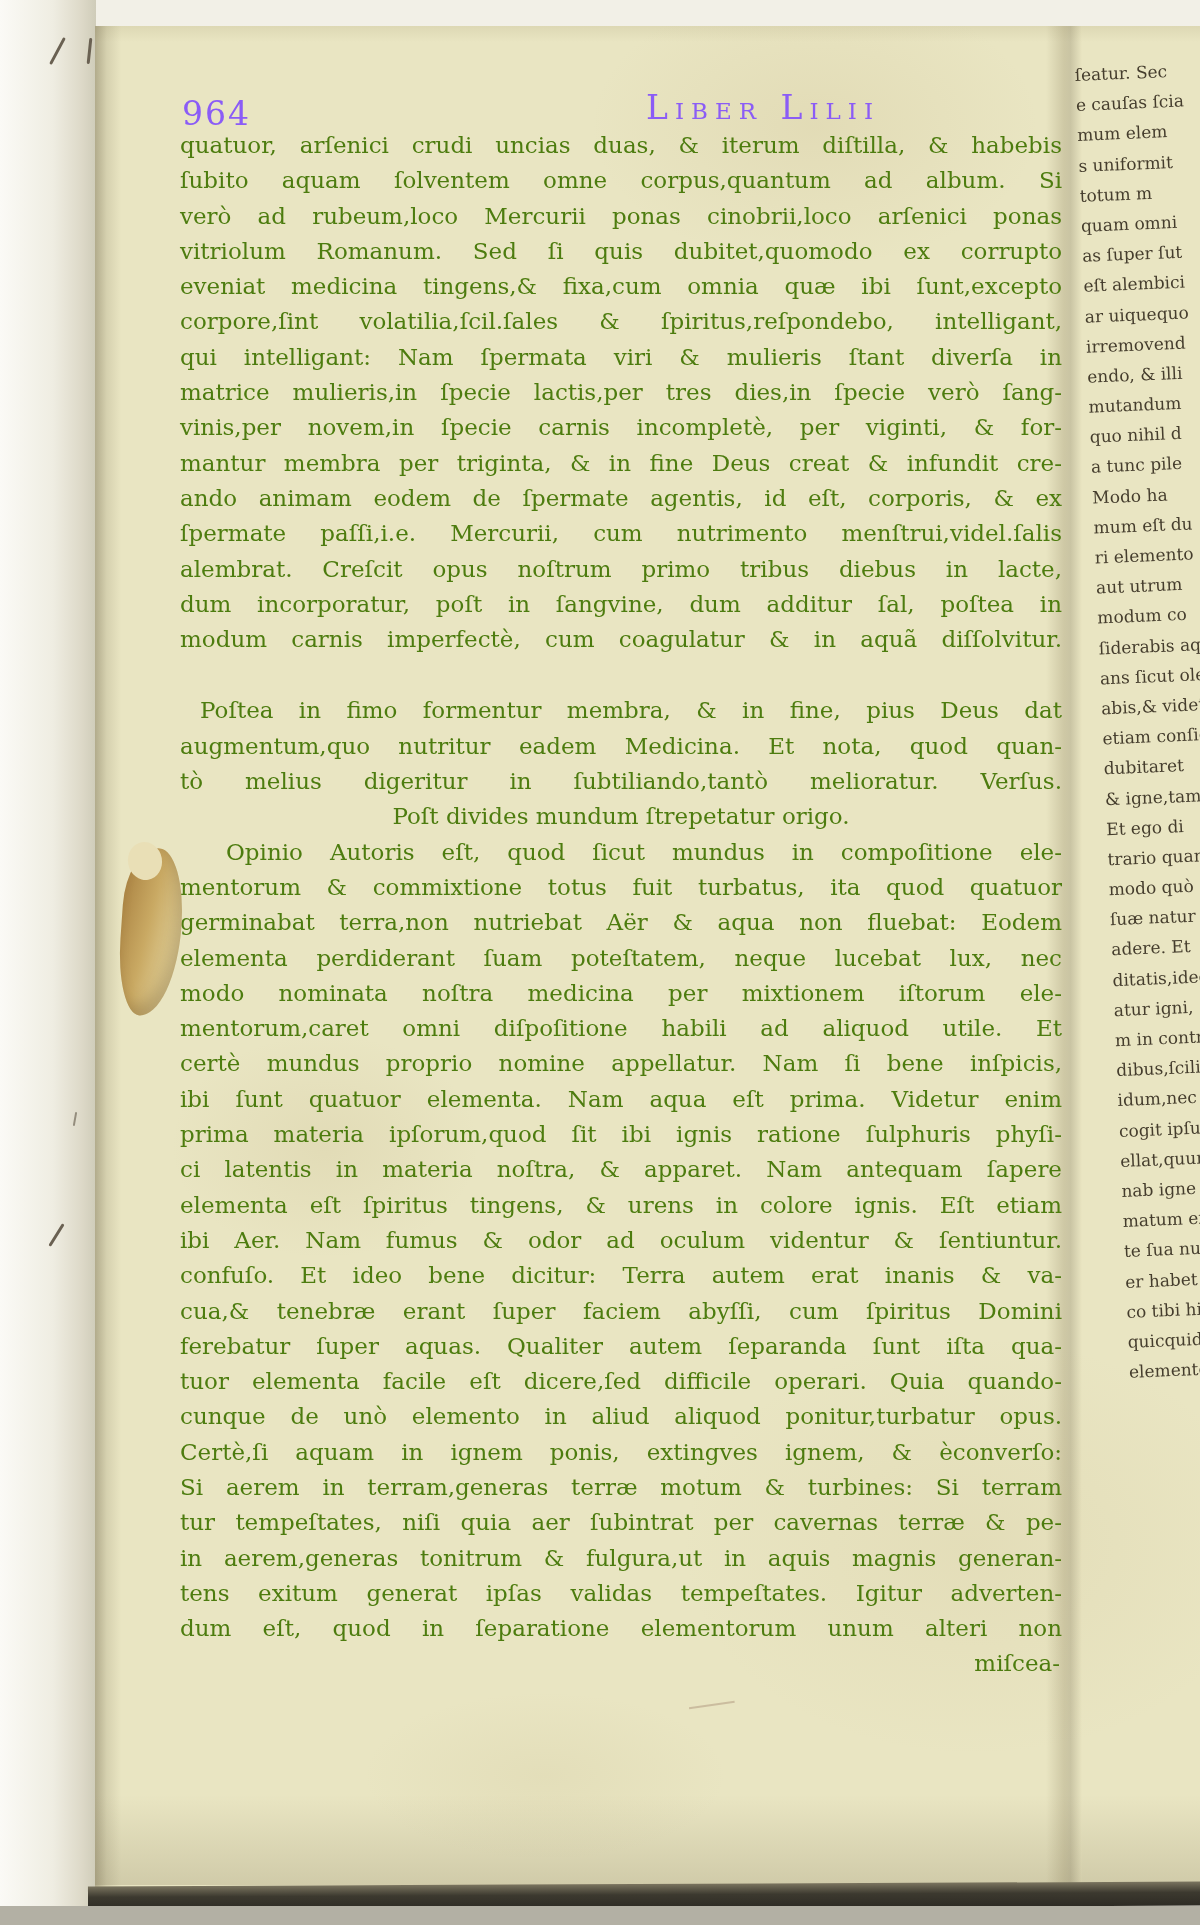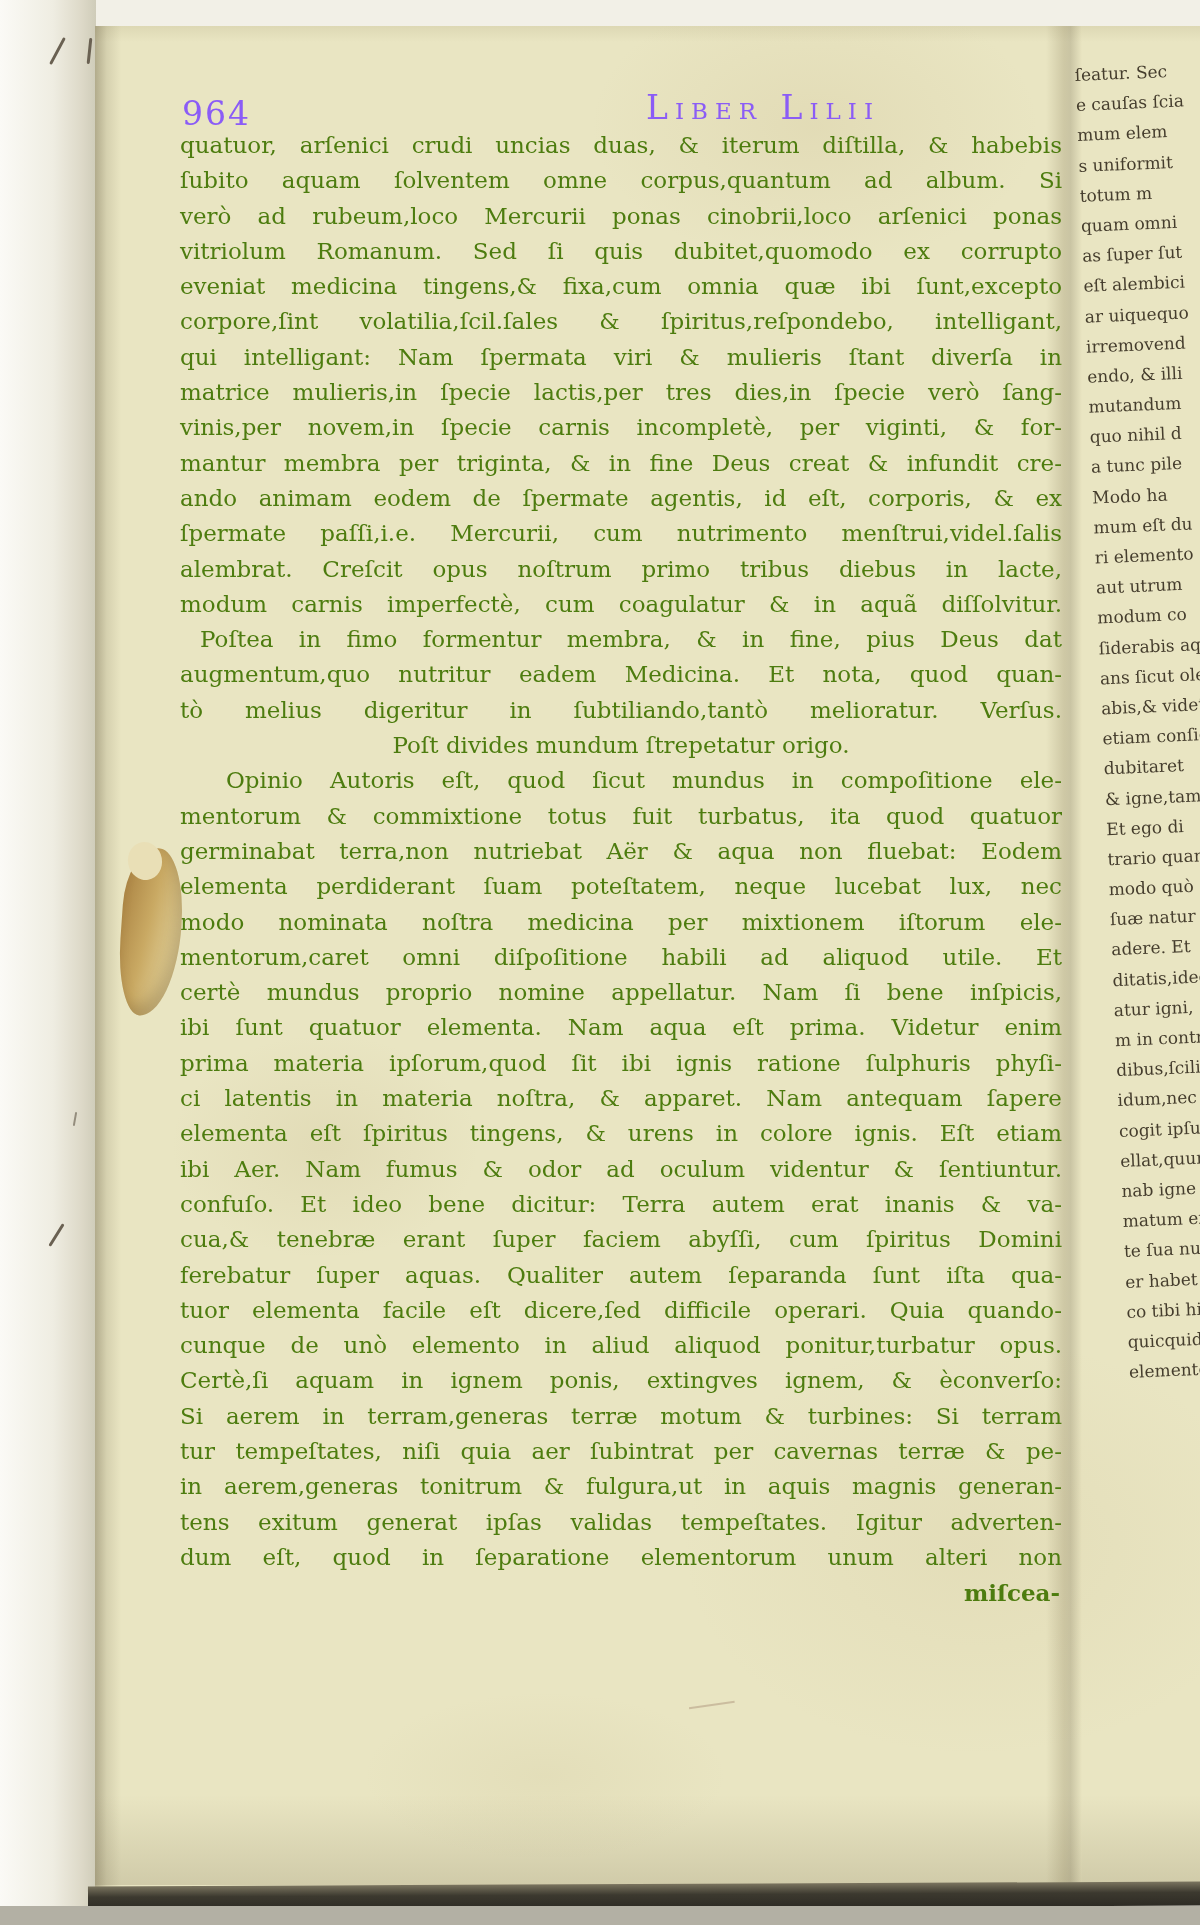--- a/index.html
+++ b/index.html
@@ -42,24 +42,24 @@
   .running-title {
     position:absolute; left:100px; top:0; width:600px; text-align:right;
     font-variant:small-caps; font-size:33px; letter-spacing:7px; white-space:nowrap;
   }
   
   .body {
     position:absolute; left:180px; top:128px; width:882px;
     font-size:23px; line-height:35.3px; color:#4d7c0f;
   }
   .line { text-align:justify; text-align-last:justify; height:35.3px; overflow:visible; }
-  .line.indent-sm { text-indent:20px; }
+  .line.indent-sm { text-indent:20px;margin-top:36px; }
   .line.indent-lg { text-indent:46px; }
   .line.verse { text-align:center; text-align-last:center; font-size:23px; }
-  .line.catchword { text-align:right; text-align-last:right; padding-right:2px;font-weight:bold; }
+  .line.catchword { text-align:right; text-align-last:right; padding-right:2px; }
   
   .edge-frags {
     position:absolute; left:1074px; top:60px; width:132px;
     transform:rotate(-2.4deg); transform-origin:0 0;
     font-size:17px; line-height:30.2px; color:#453d2d;
   }
   .frag { white-space:nowrap; overflow:hidden; height:30.2px; }
   
   .tab {
     position:absolute; left:121px; top:848px; width:60px; height:168px;
@@ -114,20 +114,21 @@
       <div class="line">vitriolum Romanum.  Sed ſi quis dubitet,quomodo ex corrupto</div>
       <div class="line">eveniat medicina tingens,&amp; fixa,cum omnia quæ ibi ſunt,excepto</div>
       <div class="line">corpore,ſint volatilia,ſcil.ſales &amp; ſpiritus,reſpondebo, intelligant,</div>
       <div class="line">qui intelligant:  Nam ſpermata viri &amp; mulieris ſtant diverſa in</div>
       <div class="line">matrice mulieris,in ſpecie lactis,per tres dies,in ſpecie verò ſang-</div>
       <div class="line">vinis,per novem,in ſpecie carnis incompletè, per viginti, &amp; for-</div>
       <div class="line">mantur membra per triginta, &amp; in fine Deus creat &amp; infundit cre-</div>
       <div class="line">ando animam eodem de ſpermate agentis, id eſt, corporis, &amp; ex</div>
       <div class="line">ſpermate paſſi,i.e. Mercurii, cum nutrimento menſtrui,videl.ſalis</div>
       <div class="line">alembrat.  Creſcit opus noſtrum primo tribus diebus in lacte,</div>
+      <div class="line">dum incorporatur, poſt in ſangvine, dum additur ſal, poſtea in</div>
       <div class="line">modum carnis imperfectè, cum coagulatur &amp; in aquã diſſolvitur.</div>
       <div class="line indent-sm">Poſtea in fimo formentur membra, &amp; in fine, pius Deus dat</div>
       <div class="line">augmentum,quo nutritur eadem Medicina.  Et nota, quod quan-</div>
       <div class="line">tò melius digeritur in ſubtiliando,tantò melioratur.  Verſus.</div>
       <div class="line verse">Poſt divides mundum ſtrepetatur origo.</div>
       <div class="line indent-lg">Opinio Autoris eſt, quod ſicut mundus in compoſitione ele-</div>
       <div class="line">mentorum &amp; commixtione totus fuit turbatus, ita quod quatuor</div>
       <div class="line">germinabat terra,non nutriebat Aër &amp; aqua non fluebat: Eodem</div>
       <div class="line">elementa perdiderant ſuam poteſtatem, neque lucebat lux, nec</div>
       <div class="line">modo nominata noſtra medicina per mixtionem iſtorum ele-</div>

